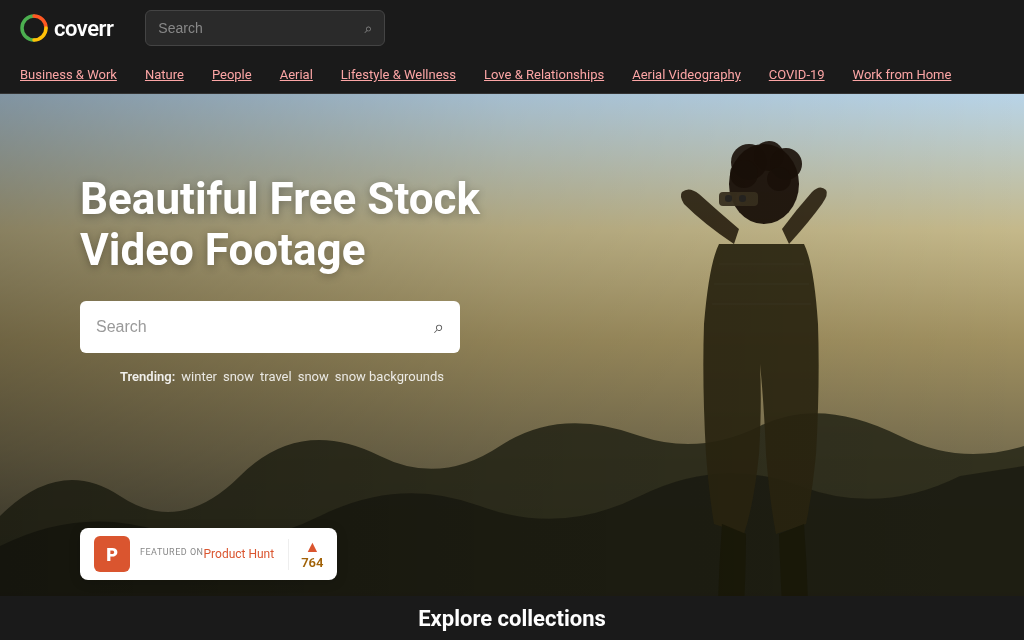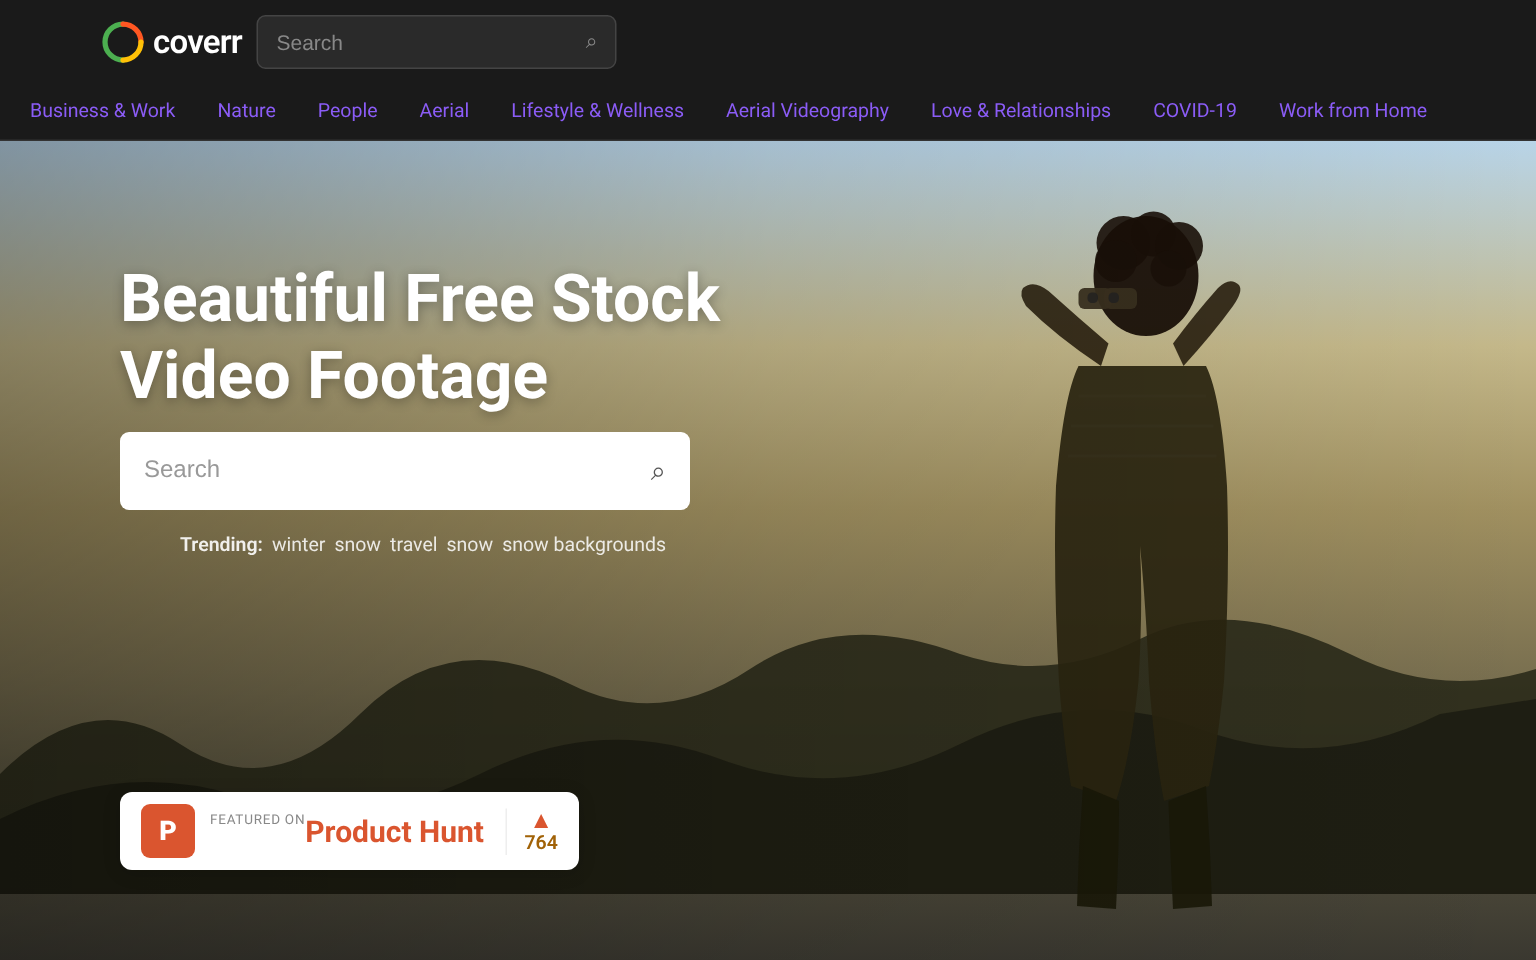--- a/index.html
+++ b/index.html
@@ -5,24 +5,23 @@
     * { margin: 0; padding: 0; box-sizing: border-box; }
     body { font-family: -apple-system, BlinkMacSystemFont, 'Segoe UI', Roboto, sans-serif; width: 1024px; height: 640px; overflow: hidden; background: #1a1a1a; }
 
     
     .header {
       display: flex;
       align-items: center;
       background: #1a1a1a;
       padding: 0 20px;
       height: 56px;
-      gap: 10px;
+      gap: 32px;
       position: relative;
       z-index: 10;
-      margin-left: 48px;
     }
     .logo {
       display: flex;
       align-items: center;
       gap: 6px;
       text-decoration: none;
       flex-shrink: 0;
     }
     .logo-icon {
       width: 28px;
@@ -72,28 +71,29 @@
       position: relative;
       z-index: 10;
     }
     .nav-items {
       display: flex;
       gap: 0;
       list-style: none;
       white-space: nowrap;
     }
     .nav-item {
-      color: #8b5cf6;
+      color: #fca5a5;
       font-size: 13px;
       padding: 0 14px;
       cursor: pointer;
       height: 38px;
       display: flex;
       align-items: center;
       transition: color 0.2s;
+      text-decoration: underline;
     }
     .nav-item:first-child { padding-left: 0; }
 
     
     .hero {
       position: relative;
       height: 546px; 
       overflow: hidden;
     }
     .hero-bg {
@@ -121,21 +121,21 @@
       position: absolute;
       left: 80px;
       top: 80px;
       max-width: 500px;
     }
     .hero-title {
       color: white;
       font-size: 44px;
       font-weight: 700;
       line-height: 1.15;
-      margin-bottom: 13px;
+      margin-bottom: 26px;
       text-shadow: 0 2px 8px rgba(0,0,0,0.3);
     }
     .hero-search-box {
       display: flex;
       align-items: center;
       background: white;
       border-radius: 6px;
       padding: 0 16px;
       height: 52px;
       width: 380px;
@@ -205,22 +205,22 @@
       display: flex;
       flex-direction: row;
     }
     .ph-featured {
       font-size: 9px;
       color: #888;
       text-transform: uppercase;
       letter-spacing: 0.5px;
     }
     .ph-name {
-      font-size: 20px;
-      font-weight: 700;
+      font-size: 12px;
+      font-weight: 400;
       color: #da552f;
     }
     .ph-upvote {
       display: flex;
       flex-direction: column;
       align-items: center;
       border-left: 1px solid #eee;
       padding-left: 12px;
       margin-left: 4px;
     }
@@ -281,22 +281,22 @@
   </div>
 </header>
 
 <nav class="nav">
   <ul class="nav-items">
     <li class="nav-item">Business &amp; Work</li>
     <li class="nav-item">Nature</li>
     <li class="nav-item">People</li>
     <li class="nav-item">Aerial</li>
     <li class="nav-item">Lifestyle &amp; Wellness</li>
+    <li class="nav-item">Love &amp; Relationships</li>
     <li class="nav-item">Aerial Videography</li>
-    <li class="nav-item">Love &amp; Relationships</li>
     <li class="nav-item">COVID-19</li>
     <li class="nav-item">Work from Home</li>
 
   </ul>
 </nav>
 
 <section class="hero">
 
   <div class="hero-bg"></div>
 
@@ -363,14 +363,17 @@
     <div class="ph-text">
       <span class="ph-featured">FEATURED ON</span>
       <span class="ph-name">Product Hunt</span>
     </div>
     <div class="ph-upvote">
       <span class="ph-arrow">▲</span>
       <span class="ph-count">764</span>
     </div>
   </div>
 
+  <div class="explore-bar">
+    <span class="explore-bar-title">Explore collections</span>
+  </div>
 
 </section>
 
 </body></html>

